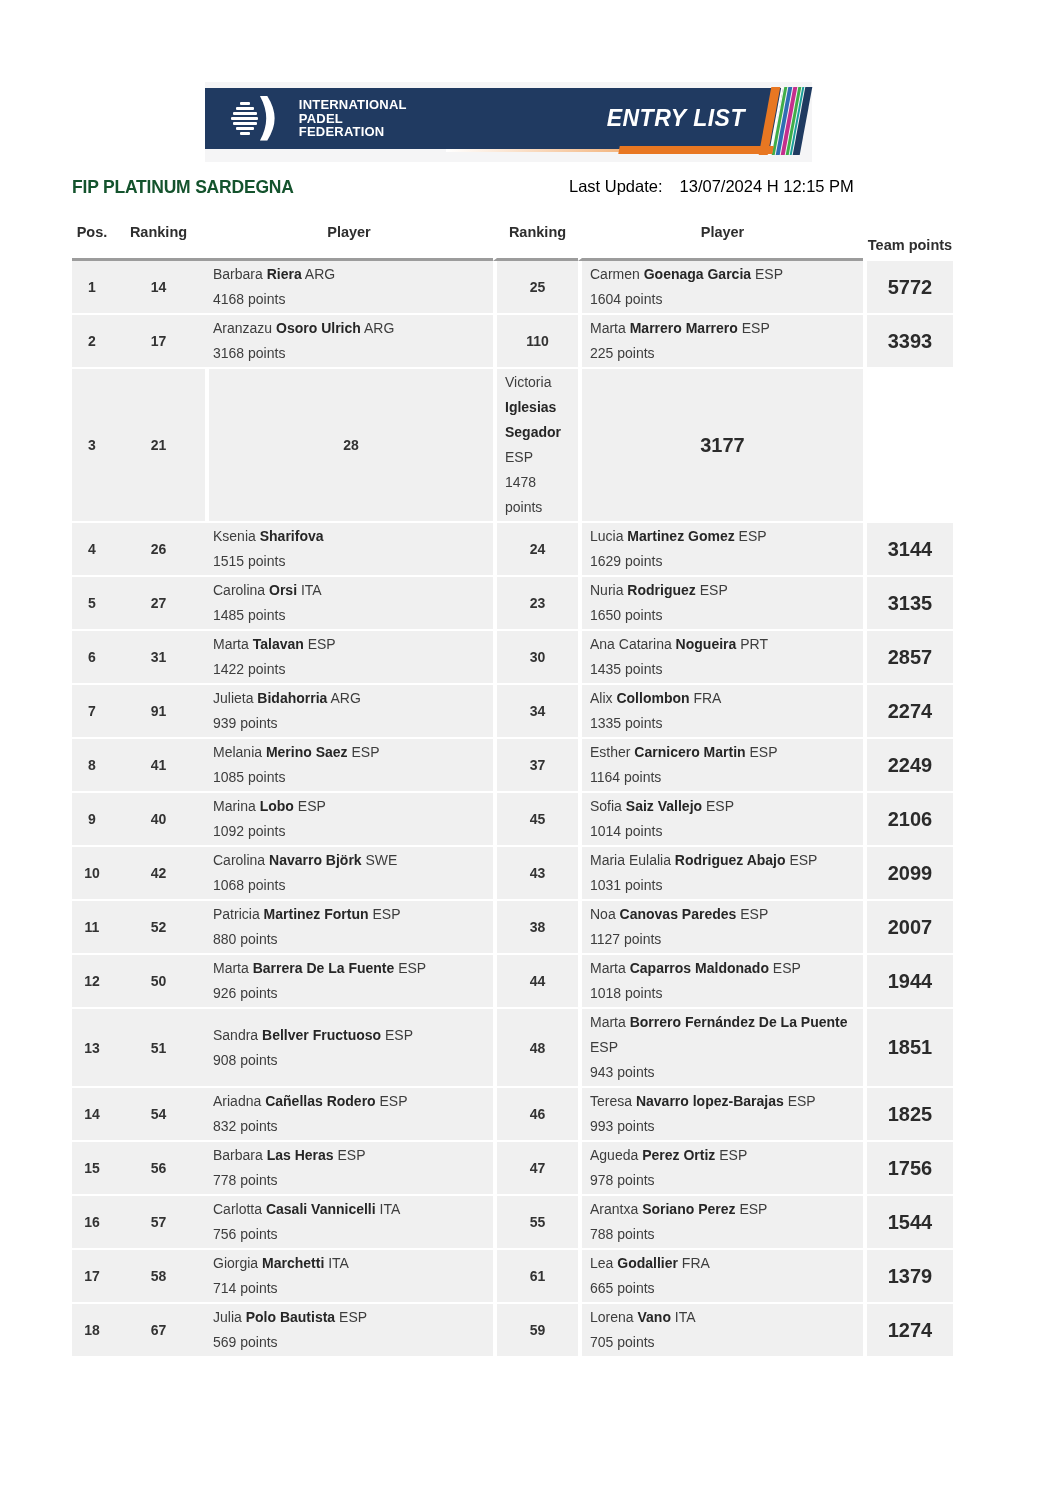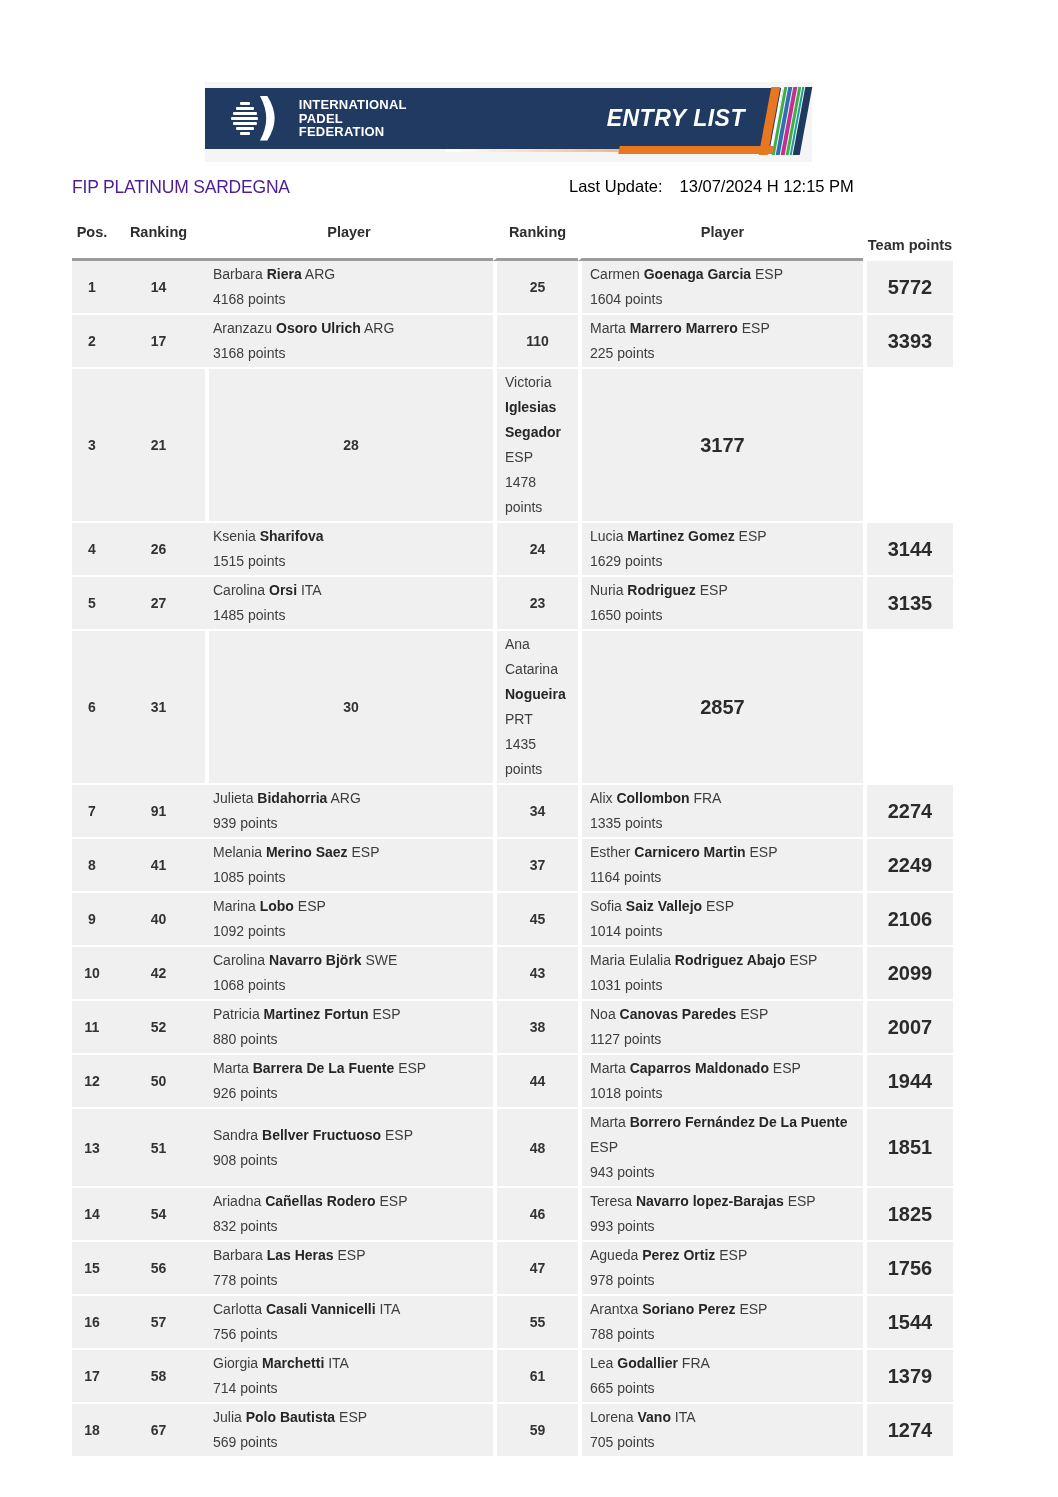--- a/index.html
+++ b/index.html
@@ -21,21 +21,21 @@
   .ball i:nth-child(7){width:10px;}
   .paren{font-size:50px;font-weight:bold;line-height:34px;margin:0 0 4px -4px;font-family:"DejaVu Sans",sans-serif;}
   .org-text{font-size:13px;font-weight:bold;line-height:13.5px;letter-spacing:0.2px;margin-left:20px;}
   .badge{margin-left:auto;padding-right:38px;font-size:23px;font-weight:bold;font-style:italic;letter-spacing:0.5px;white-space:nowrap;}
   .stripes{position:absolute;left:560px;top:5px;height:68px;display:flex;gap:1px;transform:skewX(-10.5deg);}
   .stripes i{display:block;height:100%;}
   .underline-thin{position:absolute;left:241px;top:67px;width:178px;height:3px;background:linear-gradient(to right,#ffffff,#f3b57f);}
   .underline-thick{position:absolute;left:414px;top:64px;width:154px;height:8px;background:#e87722;transform:skewX(-10.5deg);}
 
   
-  .page-title{position:absolute;left:72px;top:177px;font-size:17.5px;font-weight:normal;color:#4c1d95;letter-spacing:-0.2px;}
+  .page-title{position:absolute;left:72px;top:177px;font-size:17.5px;font-weight:bold;color:#14532d;letter-spacing:-0.2px;}
   .last-update{position:absolute;left:569px;top:177px;font-size:16.5px;color:#000;white-space:nowrap;}
   .last-update .lu-value{margin-left:17px;}
 
   
   .entry-table{position:absolute;left:72px;top:224px;width:881px;}
   .grid{display:grid;grid-template-columns:40px 93px 288px 85px 285px 90px;}
   .thead{align-items:end;}
   .th{font-size:14.5px;font-weight:bold;color:#2e2e2e;text-align:center;padding-bottom:18px;border-bottom:3px solid #9c9c9c;}
   .th.no-line{border-bottom:3px solid transparent;}
   .th.gap-left{border-left:4px solid #ffffff;}
@@ -170,20 +170,24 @@
     <div class="cell pcell gap-left">
       <div class="name"><span>Nuria</span> <span class="last">Rodriguez</span> <span>ESP</span></div>
       <div class="points">1650 points</div>
     </div>
     <div class="cell num team gap-left">3135</div>
   </div>
 
   <div class="row">
     <div class="cell num">6</div>
     <div class="cell num">31</div>
+    <div class="cell pcell">
+      <div class="name"><span>Marta</span> <span class="last">Talavan</span> <span>ESP</span></div>
+      <div class="points">1422 points</div>
+    </div>
     <div class="cell num gap-left">30</div>
     <div class="cell pcell gap-left">
       <div class="name"><span>Ana Catarina</span> <span class="last">Nogueira</span> <span>PRT</span></div>
       <div class="points">1435 points</div>
     </div>
     <div class="cell num team gap-left">2857</div>
   </div>
 
   <div class="row">
     <div class="cell num">7</div>

